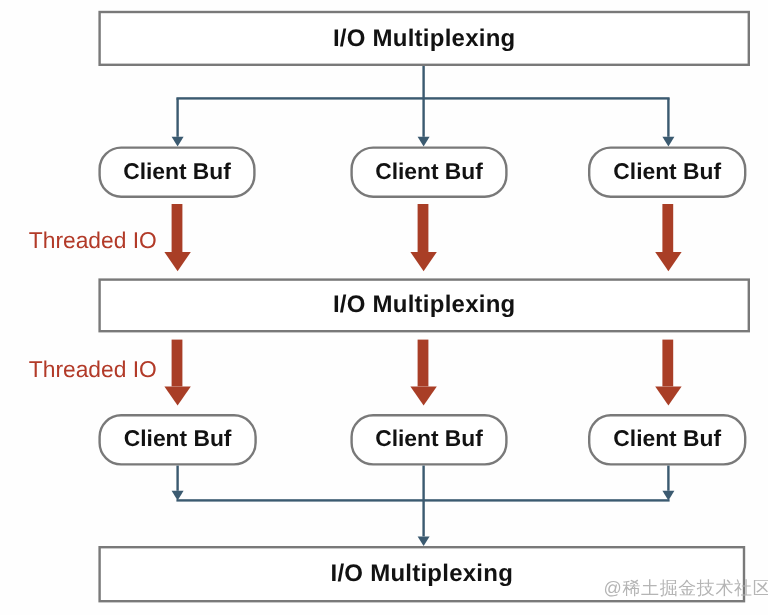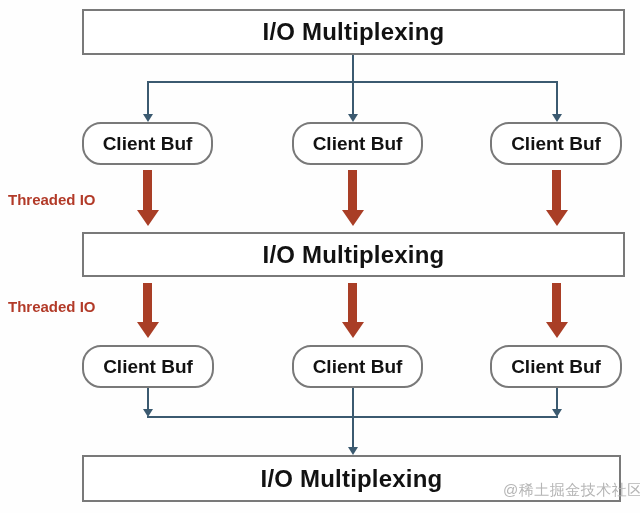--- a/index.html
+++ b/index.html
@@ -15,37 +15,38 @@
   .canvas{
     position:relative;width:640px;height:513px;background:var(--bg);
     font-family:"Liberation Sans","DejaVu Sans",sans-serif;overflow:hidden;
   }
   .wbox{
     position:absolute;box-sizing:border-box;background:#fff;
     border:2px solid var(--border);
     display:flex;align-items:center;justify-content:center;
     font-weight:bold;color:var(--ink);
   }
-  .iobox{font-size:24px;letter-spacing:.2px;}
+  .iobox{font-size:20px;letter-spacing:.2px;}
   .cbox{font-size:19px;border-radius:19px;}
   .hline,.vline{position:absolute;background:var(--connector);}
   .ahead{ 
     position:absolute;width:0;height:0;
     border-left:5px solid transparent;border-right:5px solid transparent;
     border-top:8px solid var(--connector);
   }
   .rshaft{position:absolute;width:9px;background:var(--red);}
   .rhead{ 
     position:absolute;width:0;height:0;
     border-left:11px solid transparent;border-right:11px solid transparent;
     border-top:16px solid var(--red);
   }
   .rlabel{
-    position:absolute;color:var(--red-text);font-weight:bold;font-size:15px;
+    position:absolute;color:var(--red-text);font-weight:normal;font-size:19px;
     white-space:nowrap;
+    margin-left:16px;
   }
   .watermark{
     position:absolute;color:var(--watermark);font-size:15px;letter-spacing:.5px;
     white-space:nowrap;z-index:5;
   }
 </style>
 </head>
 <body>
 
 <div class="canvas">

